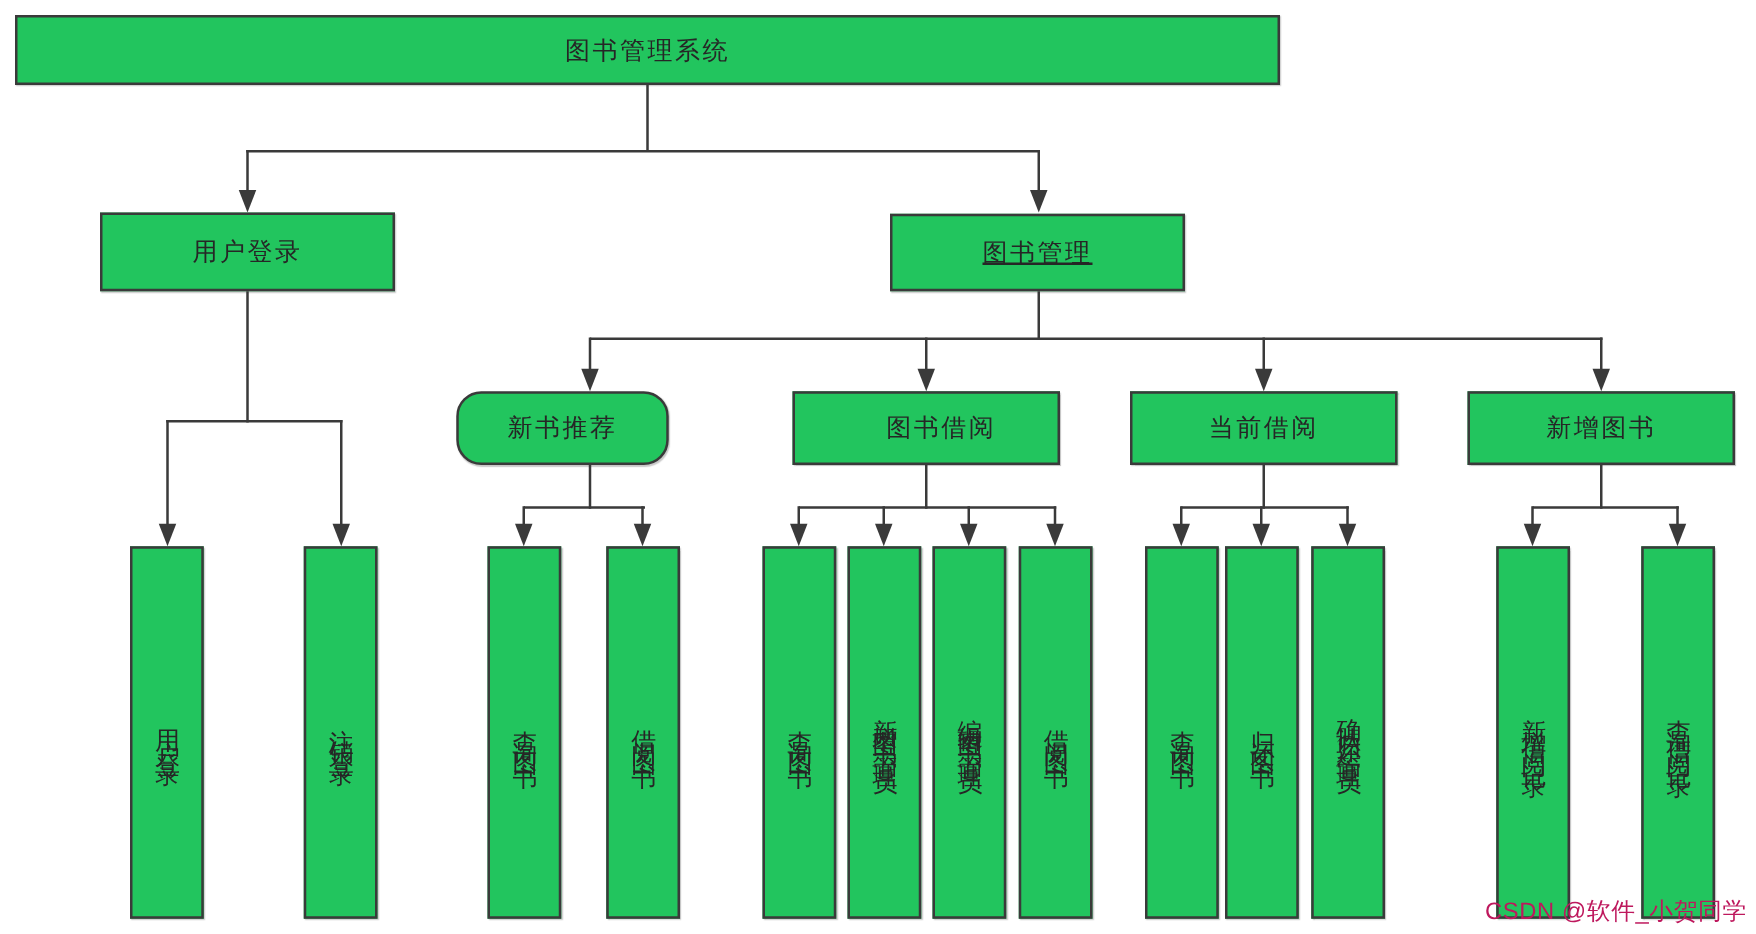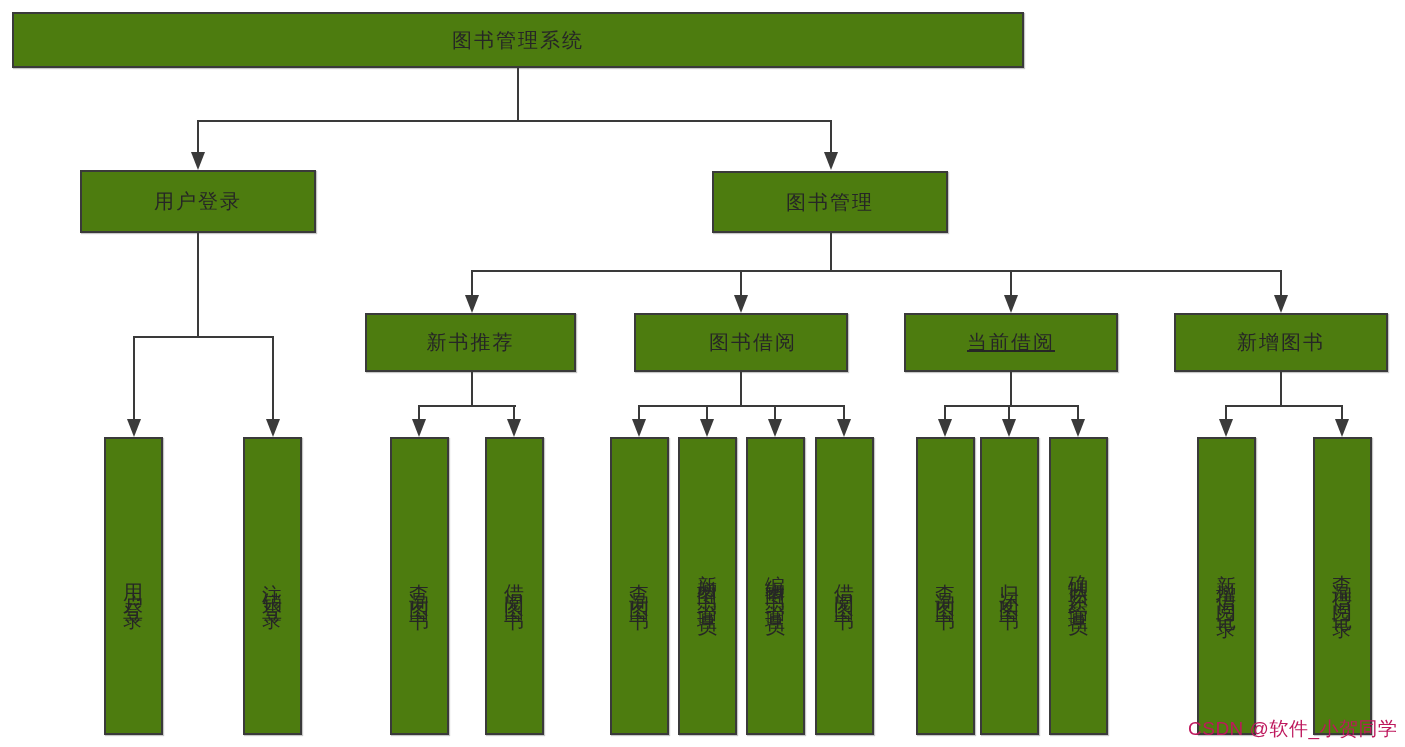--- a/index.html
+++ b/index.html
@@ -11,21 +11,21 @@
   html,body{margin:0;padding:0;background:var(--bg);}
   body{font-family:"Liberation Sans","DejaVu Sans",sans-serif;}
   #canvas{
     position:relative;
     width:1405px;height:747px;
     background:var(--bg);
     overflow:hidden;
   }
   .node{
     position:absolute;
-    background:#4d7c0f;
+    background:#22c55e;
     border:2px solid var(--box-border);
     box-shadow:1px 1px 1px rgba(0,0,0,0.22);
     display:flex;align-items:center;justify-content:center;
     color:var(--text);
     box-sizing:border-box;
   }
   .h-node{
     font-size:20px;
     letter-spacing:2px;
   }
@@ -69,21 +69,21 @@
     <div class="hline" style="left:197px;top:120px;width:635px;"></div>
     <div class="vline" style="left:197px;top:120px;height:36px;"></div>
     <div class="arrow" style="left:191px;top:152px;"></div>
     <div class="vline" style="left:830px;top:120px;height:36px;"></div>
     <div class="arrow" style="left:824px;top:152px;"></div>
   </div>
 
   <div class="node h-node" style="left:80px;top:170px;width:236px;height:63px;">
     <span>用户登录</span>
   </div>
-  <div class="node h-node" style="left:712px;top:171px;width:236px;height:62px;">
+  <div class="node h-node" style="left:712px;top:171px;width:236px;height:62px;text-decoration:underline;">
     <span>图书管理</span>
   </div>
 
   <div>
     <div class="vline" style="left:197px;top:233px;height:105px;"></div>
     <div class="hline" style="left:133px;top:336px;width:141px;"></div>
     <div class="vline" style="left:133px;top:336px;height:86px;"></div>
     <div class="arrow" style="left:127px;top:419px;"></div>
     <div class="vline" style="left:272px;top:336px;height:86px;"></div>
     <div class="arrow" style="left:266px;top:419px;"></div>
@@ -95,27 +95,27 @@
     <div class="vline" style="left:471px;top:270px;height:28px;"></div>
     <div class="arrow" style="left:465px;top:295px;"></div>
     <div class="vline" style="left:740px;top:270px;height:28px;"></div>
     <div class="arrow" style="left:734px;top:295px;"></div>
     <div class="vline" style="left:1010px;top:270px;height:28px;"></div>
     <div class="arrow" style="left:1004px;top:295px;"></div>
     <div class="vline" style="left:1280px;top:270px;height:28px;"></div>
     <div class="arrow" style="left:1274px;top:295px;"></div>
   </div>
 
-  <div class="node h-node" style="left:365px;top:313px;width:211px;height:59px;">
+  <div class="node h-node" style="left:365px;top:313px;width:170px;height:59px;border-radius:20px;">
     <span>新书推荐</span>
   </div>
   <div class="node h-node" style="left:634px;top:313px;width:214px;height:59px;padding-left:24px;">
     <span>图书借阅</span>
   </div>
-  <div class="node h-node" style="left:904px;top:313px;width:214px;height:59px;text-decoration:underline;">
+  <div class="node h-node" style="left:904px;top:313px;width:214px;height:59px;">
     <span>当前借阅</span>
   </div>
   <div class="node h-node" style="left:1174px;top:313px;width:214px;height:59px;">
     <span>新增图书</span>
   </div>
 
   <div>
     <div class="vline" style="left:471px;top:372px;height:35px;"></div>
     <div class="hline" style="left:419px;top:405px;width:97px;"></div>
     <div class="vline" style="left:418px;top:405px;height:17px;"></div>

